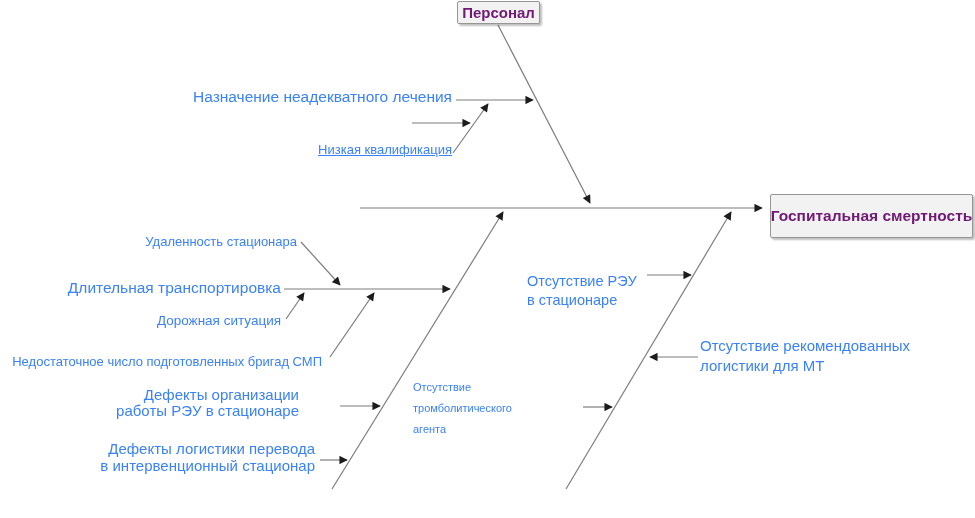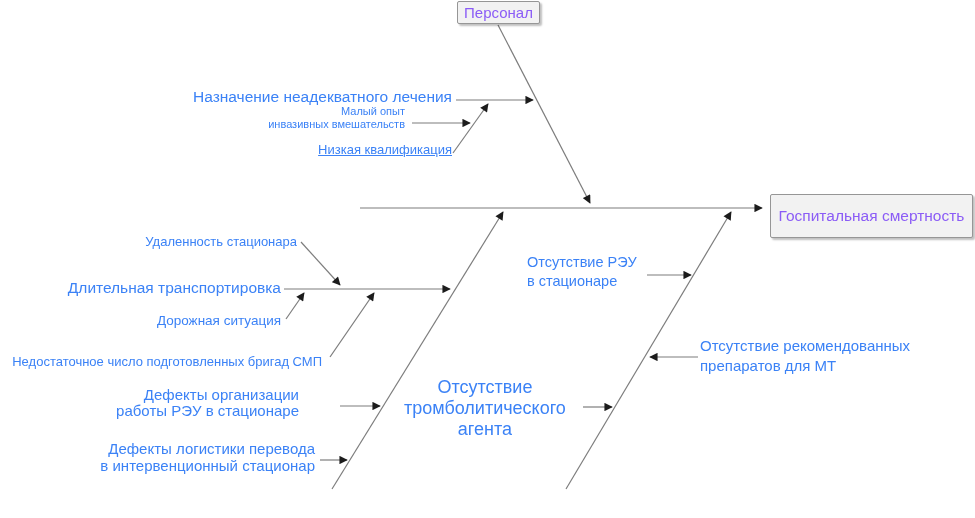--- a/index.html
+++ b/index.html
@@ -20,22 +20,22 @@
   svg.lines line { stroke: #7d7d7d; stroke-width: 1.2; }
   .box {
     position: absolute;
     background: #f2f2f2;
     border: 1px solid #969696;
     border-radius: 2px;
     box-shadow: 2px 2px 2px rgba(0,0,0,0.25);
     display: flex;
     align-items: center;
     justify-content: center;
-    font-weight: normal;
-    color: #8b5cf6;
+    font-weight: bold;
+    color: #701a75;
     white-space: nowrap;
     box-sizing: border-box;
   }
   .box-personnel    { left: 457px; top: 1px;   width: 83px;  height: 23px; font-size: 15px; }
   .box-outcome      { left: 770px; top: 194px; width: 203px; height: 44px; font-size: 15.5px; text-align: center; }
   .box-organization { left: 192px; top: 490px; width: 289px; height: 24px; font-size: 15px; }
   .box-resources    { left: 521px; top: 490px; width: 92px;  height: 24px; font-size: 15px; }
   .lbl {
     position: absolute;
     white-space: pre-line;
@@ -45,22 +45,22 @@
   .ra { text-align: right; }
   .lbl-treatment     { right: 523px; top: 88px;  font-size: 15.5px; }
   .lbl-experience    { right: 570px; top: 105px; font-size: 11px;   line-height: 13px; }
   .lbl-qualification { right: 523px; top: 142px; font-size: 13px; text-decoration: underline; }
   .lbl-distance      { right: 678px; top: 234px; font-size: 13px; }
   .lbl-transport     { right: 694px; top: 279px; font-size: 15.5px; }
   .lbl-road          { right: 694px; top: 313px; font-size: 13.5px; }
   .lbl-brigades      { right: 653px; top: 354px; font-size: 13px; margin-left: 6px; }
   .lbl-def-org       { right: 676px; top: 387px; font-size: 15px; line-height: 16px; }
   .lbl-def-log       { right: 660px; top: 440px; font-size: 15px; line-height: 17px; }
-  .lbl-no-rheu       { left: 527px;  top: 253px; font-size: 14.5px; line-height: 19px; }
-  .lbl-no-thrombo    { left: 404px;  top: 377px; font-size: 18px; line-height: 21px; text-align: center; }
+  .lbl-no-rheu       { left: 527px;  top: 272px; font-size: 14.5px; line-height: 19px; }
+  .lbl-no-thrombo    { left: 413px;  top: 377px; font-size: 11px; line-height: 21px; }
   .lbl-no-drugs      { left: 700px;  top: 336px; font-size: 15px; line-height: 20px; }
 </style>
 </head>
 <body>
 
 <div class="stage">
 
   <svg class="lines" viewBox="0 0 975 518">
     <defs>
       <marker id="arrow" viewBox="0 0 10 10" refX="9" refY="5" markerWidth="8" markerHeight="7" orient="auto-start-reverse">
@@ -87,34 +87,32 @@
 
     <line x1="647" y1="275" x2="691" y2="275" marker-end="url(#arrow)"></line>
     <line x1="583" y1="407" x2="612" y2="407" marker-end="url(#arrow)"></line>
     <line x1="698" y1="357" x2="650" y2="357" marker-end="url(#arrow)"></line>
   </svg>
 
   <div class="box box-personnel">Персонал</div>
   <div class="box box-outcome">Госпитальная смертность</div>
 
   <div class="lbl ra lbl-treatment">Назначение неадекватного лечения</div>
-  <div class="lbl ra lbl-experience">Малый опыт
-инвазивных вмешательств</div>
   <div class="lbl ra lbl-qualification">Низкая квалификация</div>
 
   <div class="lbl ra lbl-distance">Удаленность стационара</div>
   <div class="lbl ra lbl-transport">Длительная транспортировка</div>
   <div class="lbl ra lbl-road">Дорожная ситуация</div>
   <div class="lbl ra lbl-brigades">Недостаточное число подготовленных бригад СМП</div>
   <div class="lbl ra lbl-def-org">Дефекты организации
 работы РЭУ в стационаре</div>
   <div class="lbl ra lbl-def-log">Дефекты логистики перевода
 в интервенционный стационар</div>
 
   <div class="lbl lbl-no-rheu">Отсутствие РЭУ
 в стационаре</div>
   <div class="lbl lbl-no-thrombo">Отсутствие
 тромболитического
 агента</div>
   <div class="lbl lbl-no-drugs">Отсутствие рекомендованных
-препаратов для МТ</div>
+логистики для МТ</div>
 
 </div>
 
 </body></html>

